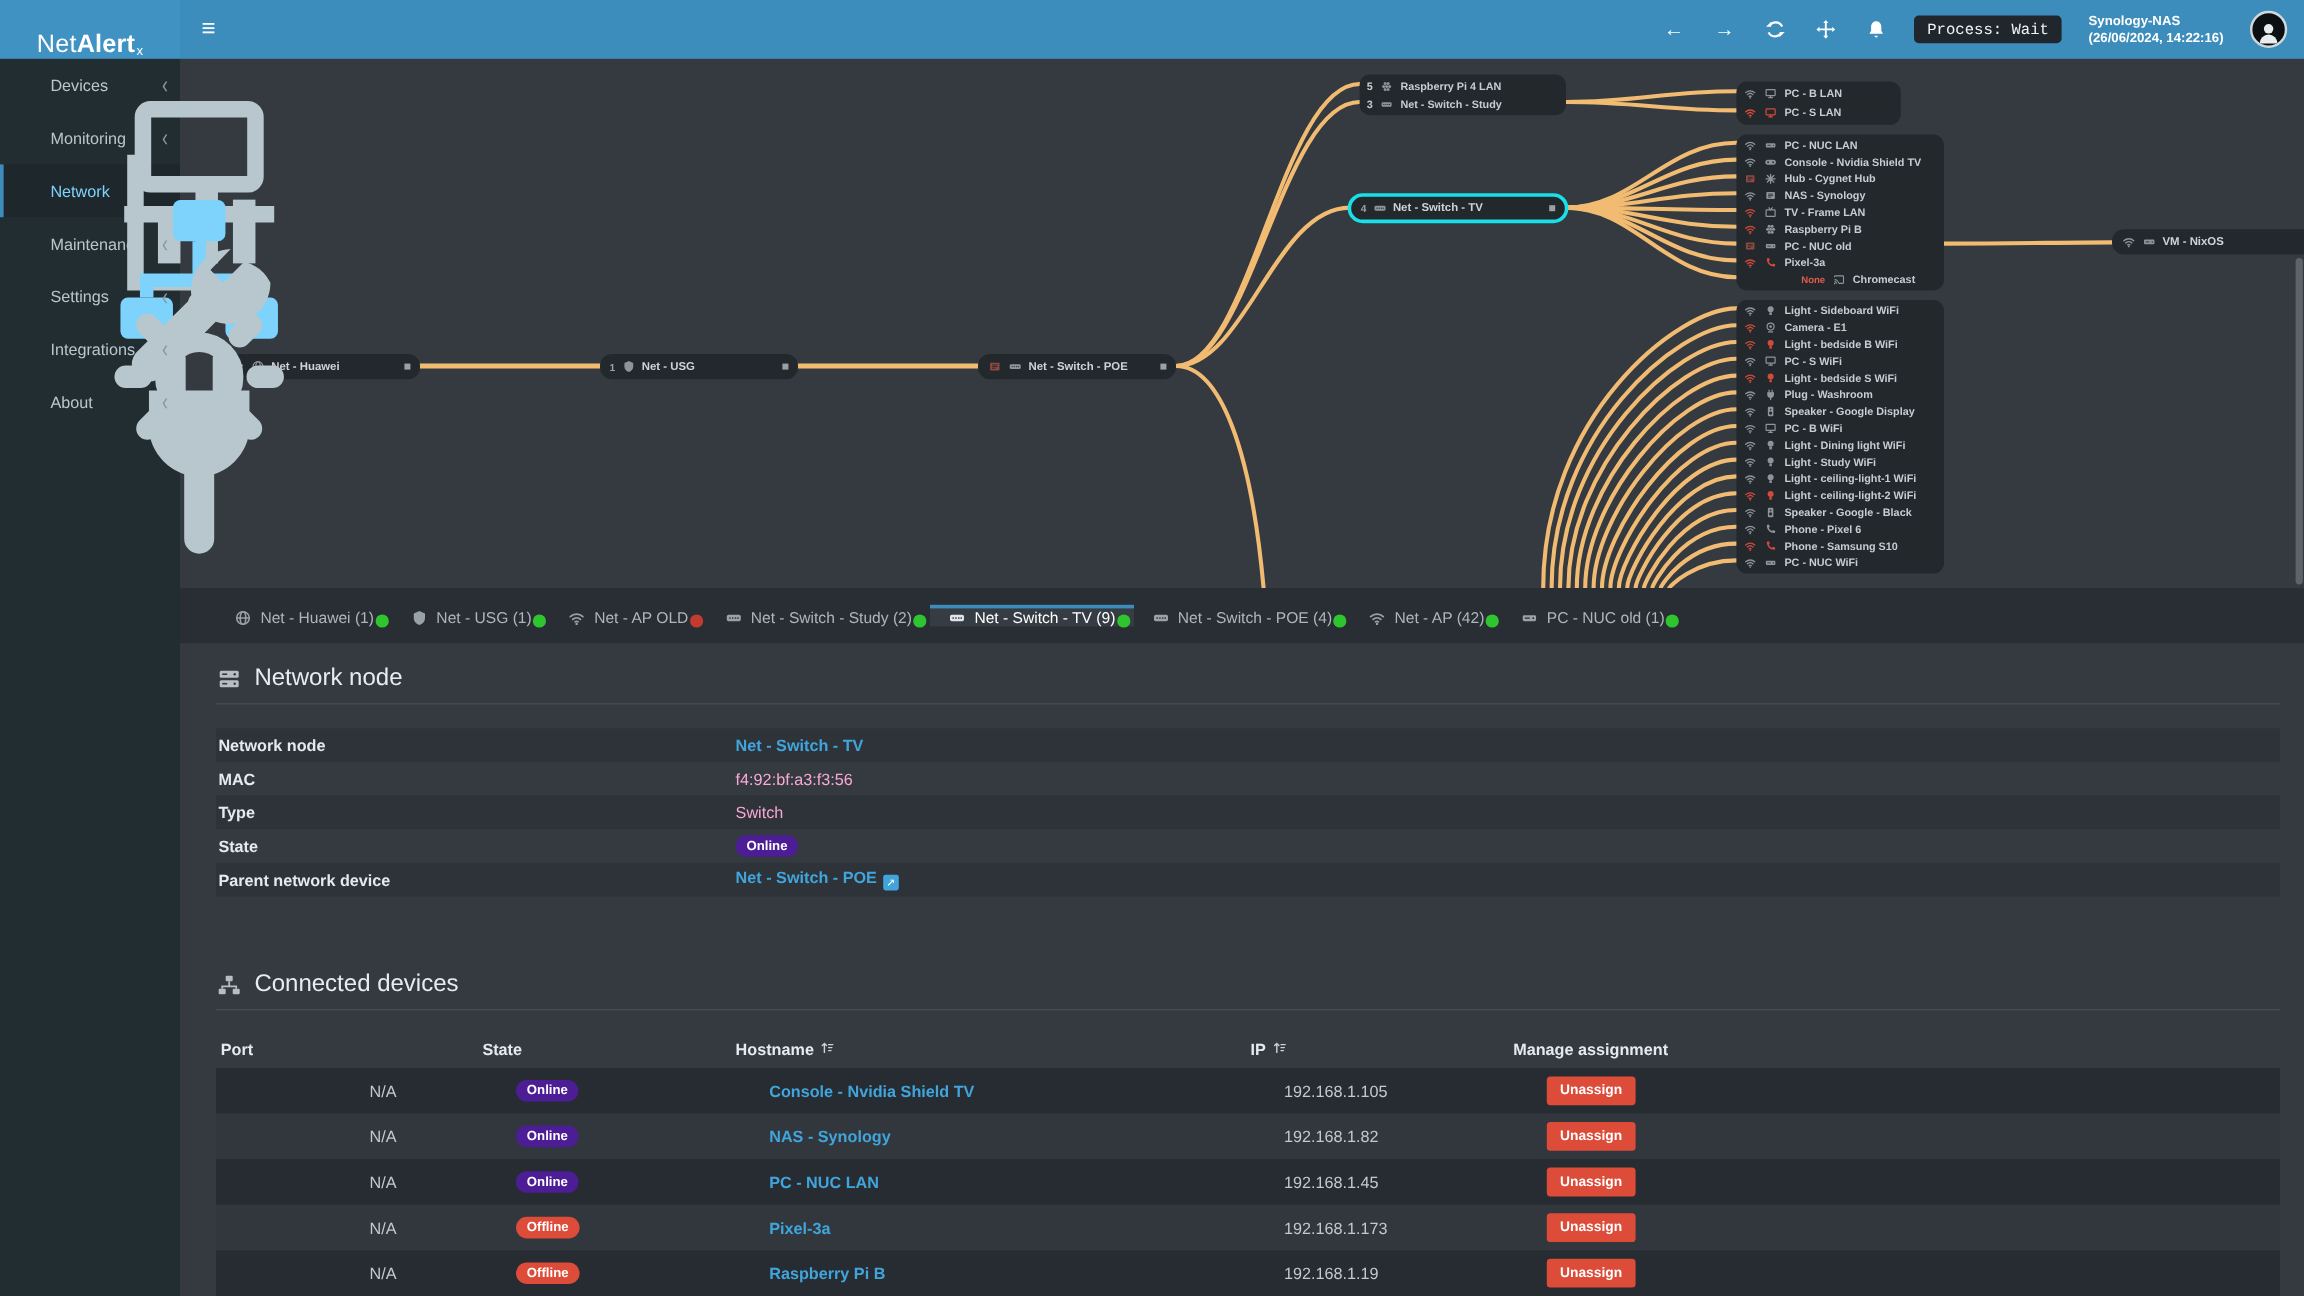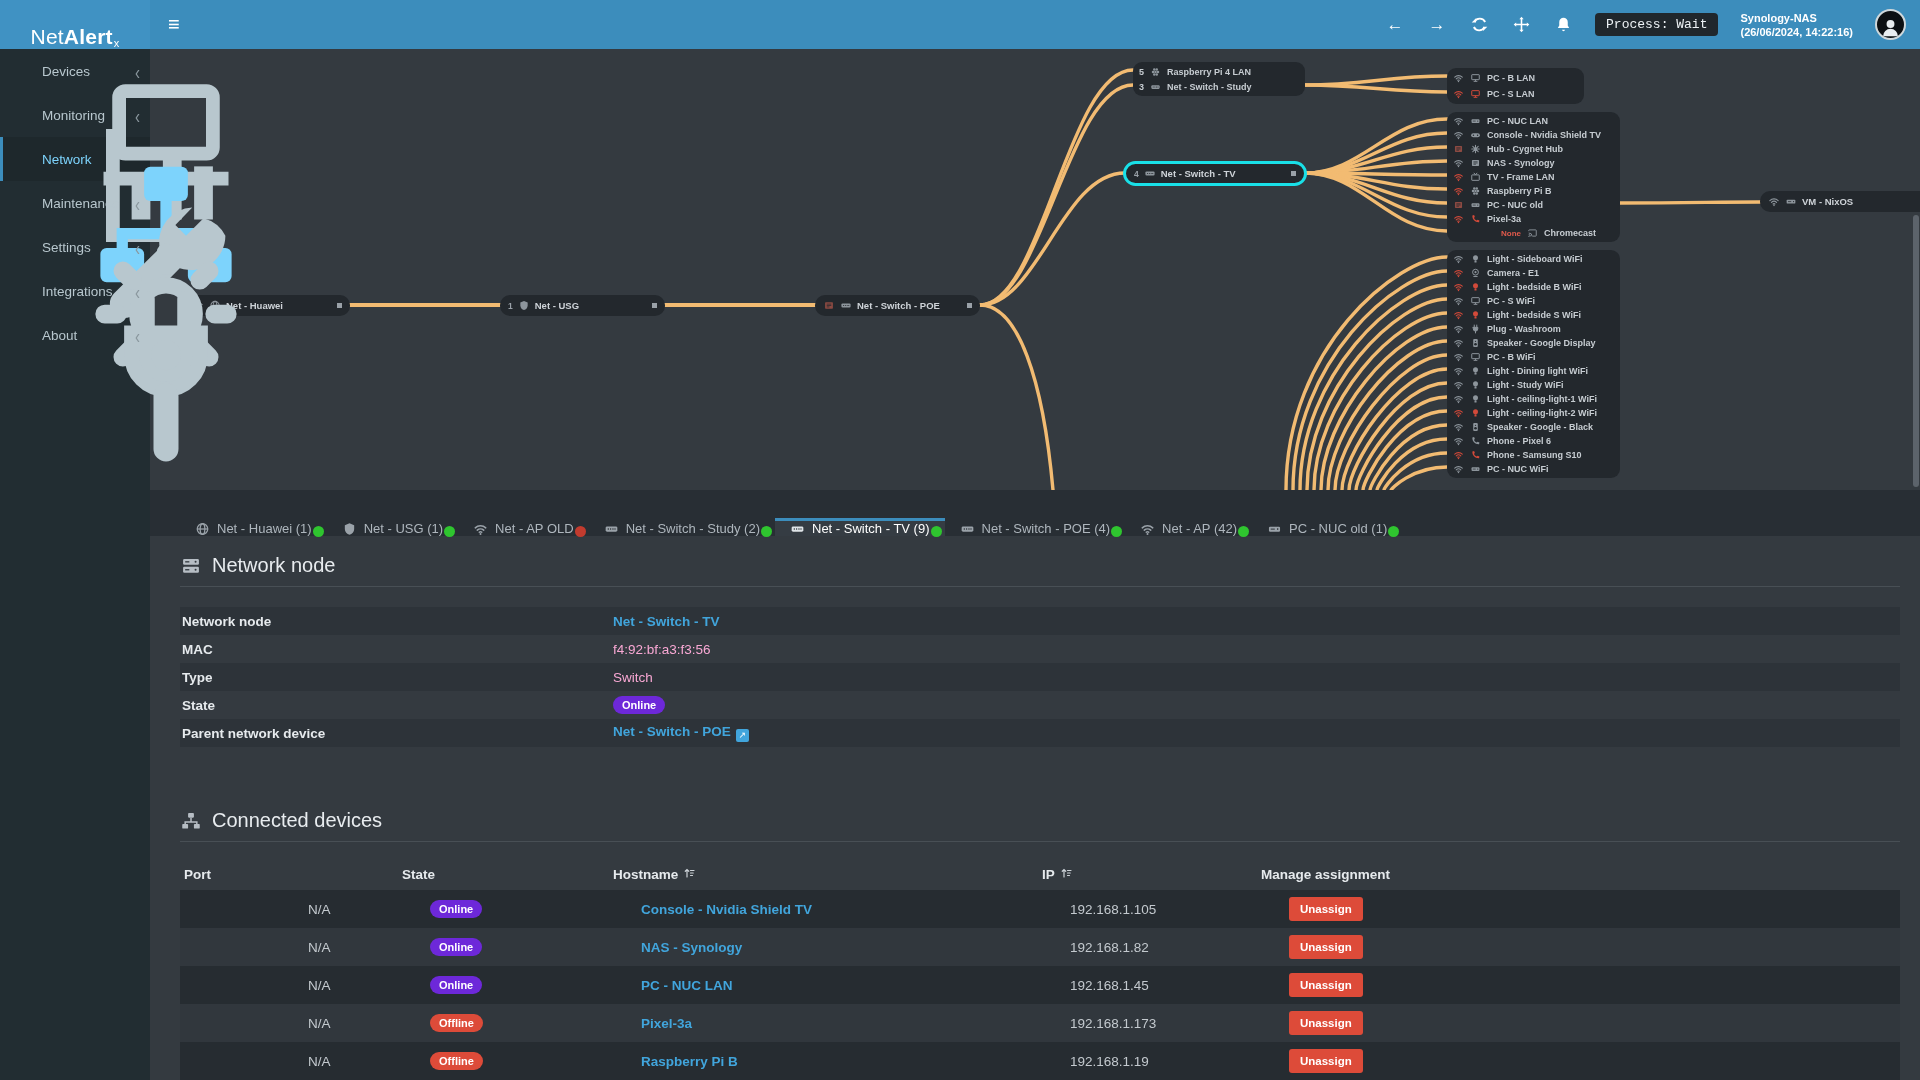--- a/index.html
+++ b/index.html
@@ -49,21 +49,21 @@
   .grow { height:14px; display:flex; align-items:center; gap:6px; color:#c7cdd2; font-size:9px; font-weight:bold; white-space:nowrap; }
   .grow .licon { width:11px; height:10px; flex:0 0 11px; display:flex; align-items:center; }
   .grow .dicon { width:11px; height:10px; flex:0 0 11px; display:flex; align-items:center; }
   .grow .port-none { color:#e05a4c; font-size:8px;padding-left:48px; }
   .ic-gray { color:#8d959c; } .ic-red { color:#d24a3a; } .ic-dark { color:#8c4a42; }
   .grow svg, .pill svg { width:100%; height:100%; }
   .picon { width:12px; height:11px; }
   .scroll-thumb { position:absolute; right:1px; top:166px; width:6px; height:272px; background:#666e75; border-radius:3px; opacity:.8; }
 
   
-  .tabstrip { height:46px; background:#282e34; display:flex; align-items:flex-end; padding-left:30px; }
+  .tabstrip { height:46px; background:#282e34; display:flex; align-items:center; padding-left:30px; }
   .tab { position:relative; display:flex; align-items:center; gap:7px; padding:0 15px; color:#aeb6bd;
     font-size:13px; cursor:pointer; border-top:3px solid transparent; }
   .tab .ticon { width:15px; height:14px; color:#9aa2a9; }
   .tab .ticon svg { width:100%; height:100%; }
   .tab .dot { position:absolute; top:5px; right:3px; width:11px; height:11px; border-radius:50%; }
   .dot.green { background:#2fc52f; } .dot.red { background:#c23b2e; }
   .tab.active { background:#353c43; border-top-color:#3c8dbc; color:#fff; }
   .tab.active .ticon { color:#dfe4e8; }
 
   
@@ -72,21 +72,21 @@
   h2.sect .sicon { width:22px; height:20px; color:#b6bdc4; }
   h2.sect .sicon svg { width:100%; height:100%; }
   .rule { border:none; height:1px; background:#484f55; margin-top:9px; }
   .kvrows { margin-top:20px; }
   .kvrow { display:grid; grid-template-columns:431px 1fr; align-items:center; height:28px; padding-left:2px; font-size:13.5px; }
   .kvrow:nth-child(odd) { background:#2d3339; }
   .kvrow .k { font-weight:bold; color:#e6eaed; }
   .kvrow .v { color:#f9a8d4; }
   a.blue { color:#41a5dc; font-weight:bold; text-decoration:none; cursor:pointer; }
   .badge { display:inline-block; font-size:11px; font-weight:bold; color:#fff; padding:3px 9px; border-radius:10px; }
-  .badge.online { background:#6d28d9; } .badge.offline { background:#dd4b39; }
+  .badge.online { background:#4c1d95; } .badge.offline { background:#dd4b39; }
   .extlink { display:inline-flex; width:13px; height:13px; background:#41a5dc; color:#fff; border-radius:2px;
     font-size:9px; align-items:center; justify-content:center; vertical-align:-2px; margin-left:5px; }
 
   #connected-header { margin-top:62px; }
   .tbl { margin-top:16px; }
   .trow { display:grid; grid-template-columns:218px 211px 429px 219px 1fr; align-items:center; padding-left:4px; }
   .thead { height:32px; font-size:13.5px; font-weight:bold; color:#e6eaed; }
   .thead .sorticon { display:inline-block; width:13px; height:12px; margin-left:5px; color:#cdd3d8; }
   .thead svg { width:13px; height:12px; }
   .tbody .trow { height:38px; font-size:13.5px; color:#c3c9ce;padding-left:32px; }

